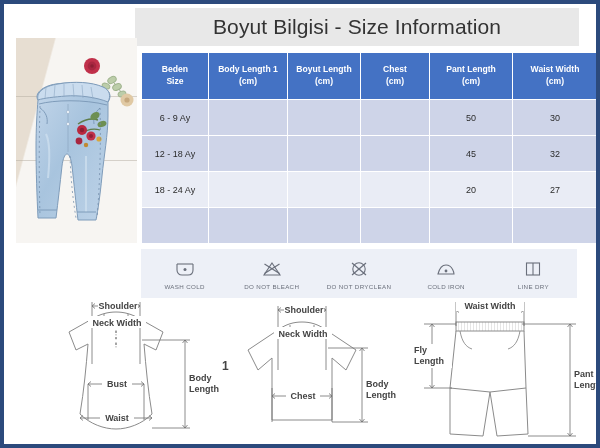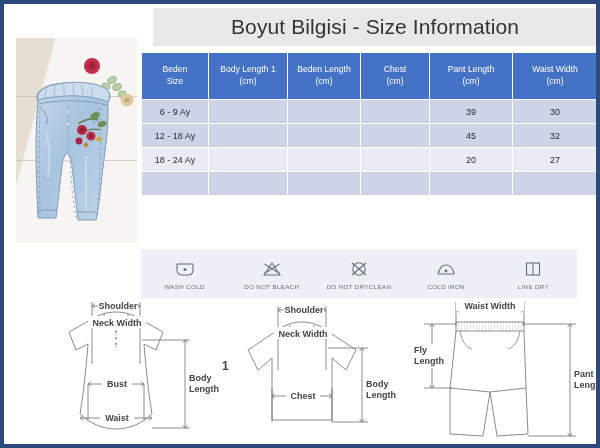--- a/index.html
+++ b/index.html
@@ -16,21 +16,21 @@
     height: 448px;
     box-sizing: border-box;
     background: #ffffff;
     border: 4px solid #2c4a7c;
     overflow: hidden;
   }
 
   
   .title-bar {
     position: absolute;
-    left: 149px;
+    left: 131px;
     top: 4px;
     width: 444px;
     height: 38px;
     background: #e8e8e8;
     display: flex;
     align-items: center;
     justify-content: center;
   }
   .title-bar .title-text {
     font-size: 21px;
@@ -70,33 +70,33 @@
     top: 48px;
     width: 436px;
     border-collapse: separate;
     border-spacing: 1px;
     table-layout: fixed;
   }
   .size-table th {
     background: #4472c4;
     color: #ffffff;
     font-size: 8.6px;
-    font-weight: normal;
+    font-weight: bold;
     line-height: 1.35;
     padding: 6px 2px;
     height: 34px;
     vertical-align: middle;
     text-align: center;
   }
   .size-table td {
     font-size: 9px;
     color: #2b2b2b;
     text-align: center;
     height: 21px;
-    padding: 1px 2px;
+    padding: 7px 2px;
     vertical-align: middle;
   }
   tr.band-a td { background: #ced4e8; }
   tr.band-b td { background: #e9ecf5; }
 
   
   .care-strip {
     position: absolute;
     left: 137px;
     top: 245px;
@@ -248,21 +248,21 @@
       <tr>
         <th style="width:62px">
           <span>Beden</span><br>
           <span>Size</span>
         </th>
         <th style="width:74px">
           <span>Body Length 1</span><br>
           <span>(cm)</span>
         </th>
         <th style="width:68px">
-          <span>Beden Length</span><br>
+          <span>Boyut Length</span><br>
           <span>(cm)</span>
         </th>
         <th style="width:64px">
           <span>Chest</span><br>
           <span>(cm)</span>
         </th>
         <th style="width:78px">
           <span>Pant Length</span><br>
           <span>(cm)</span>
         </th>
@@ -271,21 +271,21 @@
           <span>(cm)</span>
         </th>
       </tr>
     </thead>
     <tbody>
       <tr class="band-a">
         <td>6 - 9 Ay</td>
         <td></td>
         <td></td>
         <td></td>
-        <td>39</td>
+        <td>50</td>
         <td>30</td>
       </tr>
       <tr class="band-a">
         <td>12 - 18 Ay</td>
         <td></td>
         <td></td>
         <td></td>
         <td>45</td>
         <td>32</td>
       </tr>

